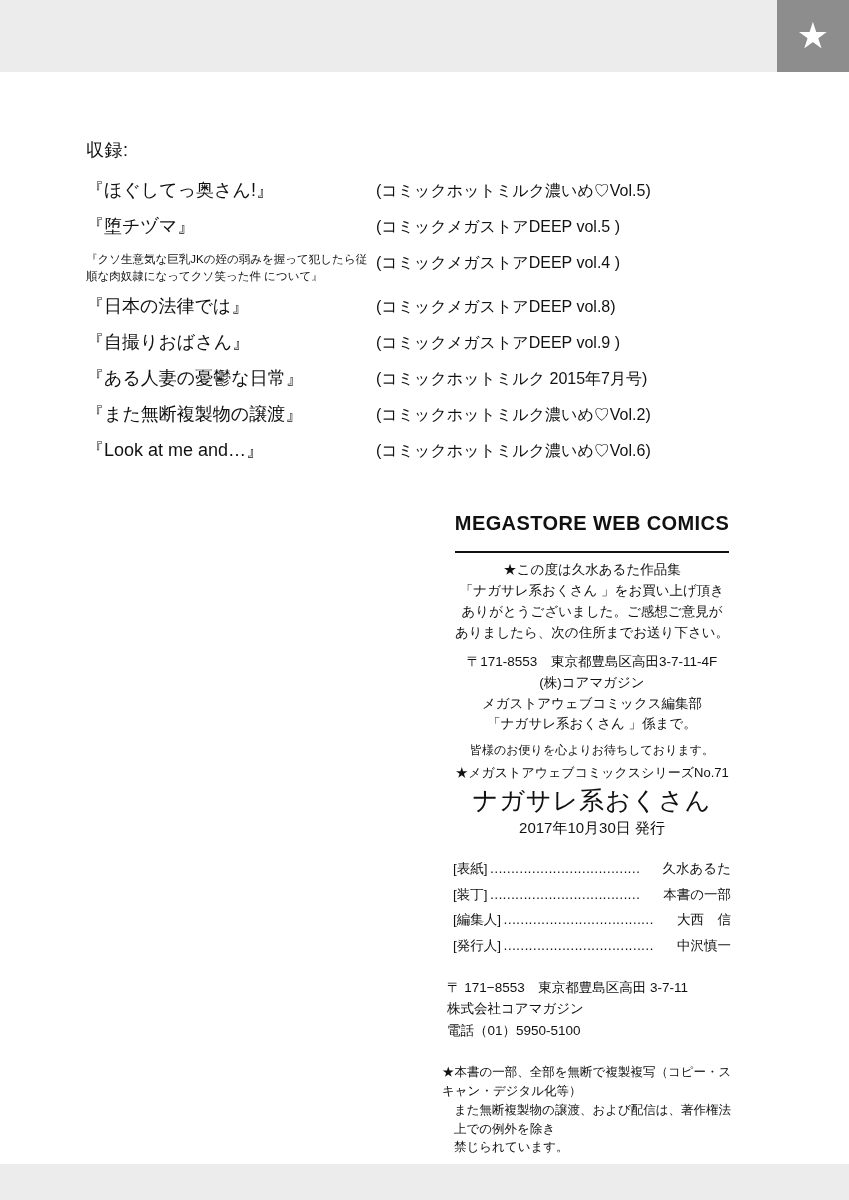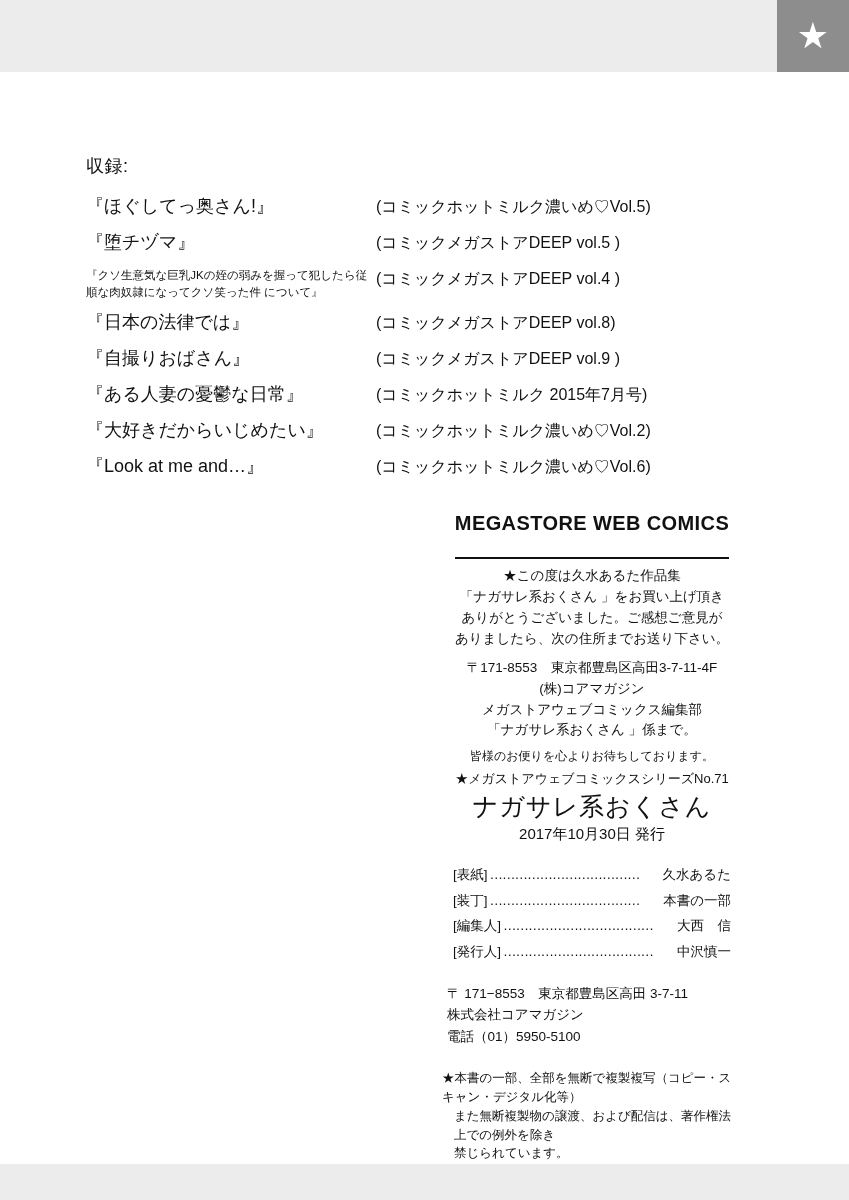--- a/index.html
+++ b/index.html
@@ -46,21 +46,21 @@
   .star-box .star {
     color: #ffffff;
     font-size: 36px;
     line-height: 1;
   }
 
   
   .contents {
     position: absolute;
     left: 86px;
-    top: 154px;
+    top: 138px;
     width: 680px;
   }
   .contents-heading {
     font-size: 18px;
     letter-spacing: 0.5px;
     margin-bottom: 16px;
   }
   .toc-row {
     display: flex;
     align-items: flex-start;
@@ -90,21 +90,21 @@
     position: absolute;
     left: 432px;
     top: 512px;
     width: 320px;
     text-align: center;
   }
   .colophon-title {
     font-size: 20px;
     font-weight: bold;
     letter-spacing: 0.4px;
-    padding-bottom: 22px;
+    padding-bottom: 16px;
     border-bottom: 2px solid #111111;
     display: inline-block;
   }
   .colophon-msg {
     margin-top: 7px;
     font-size: 13.5px;
     line-height: 1.55;
     text-align: center;
   }
   .colophon-addr {
@@ -224,21 +224,21 @@
       <div class="toc-title">『自撮りおばさん』</div>
       <div class="toc-source">(コミックメガストアDEEP vol.9 )</div>
     </div>
 
     <div class="toc-row">
       <div class="toc-title">『ある人妻の憂鬱な日常』</div>
       <div class="toc-source">(コミックホットミルク 2015年7月号)</div>
     </div>
 
     <div class="toc-row">
-      <div class="toc-title">『大好きだからいじめたい』</div>
+      <div class="toc-title">『また無断複製物の譲渡』</div>
       <div class="toc-source">(コミックホットミルク濃いめ♡Vol.2)</div>
     </div>
 
     <div class="toc-row">
       <div class="toc-title">『Look at me and…』</div>
       <div class="toc-source">(コミックホットミルク濃いめ♡Vol.6)</div>
     </div>
   </div>
 
   <div class="colophon">

